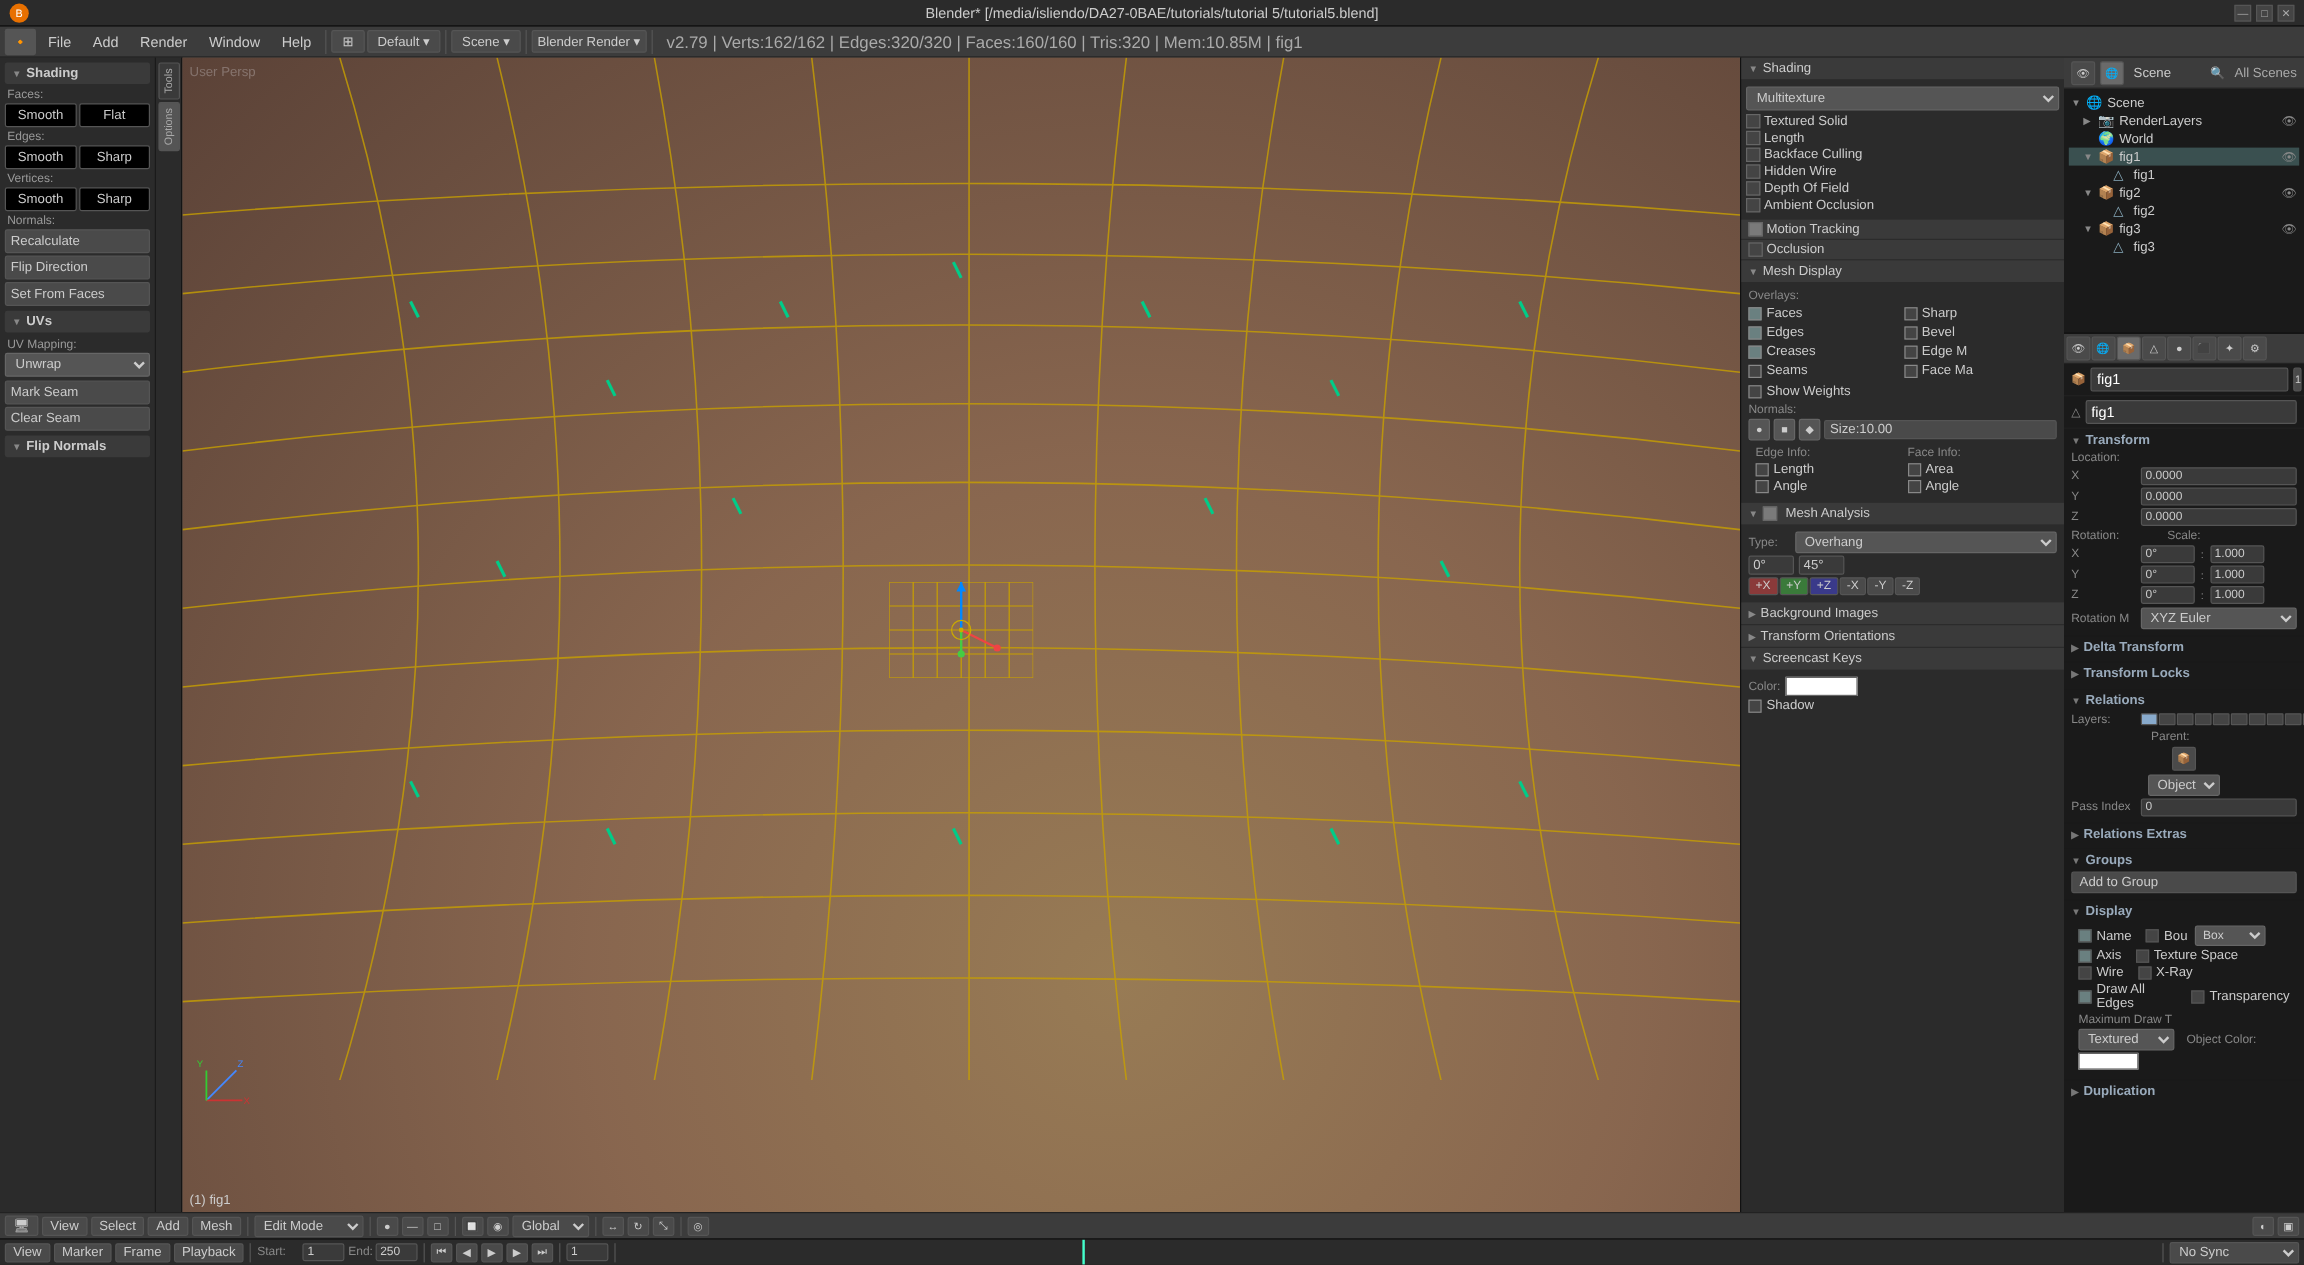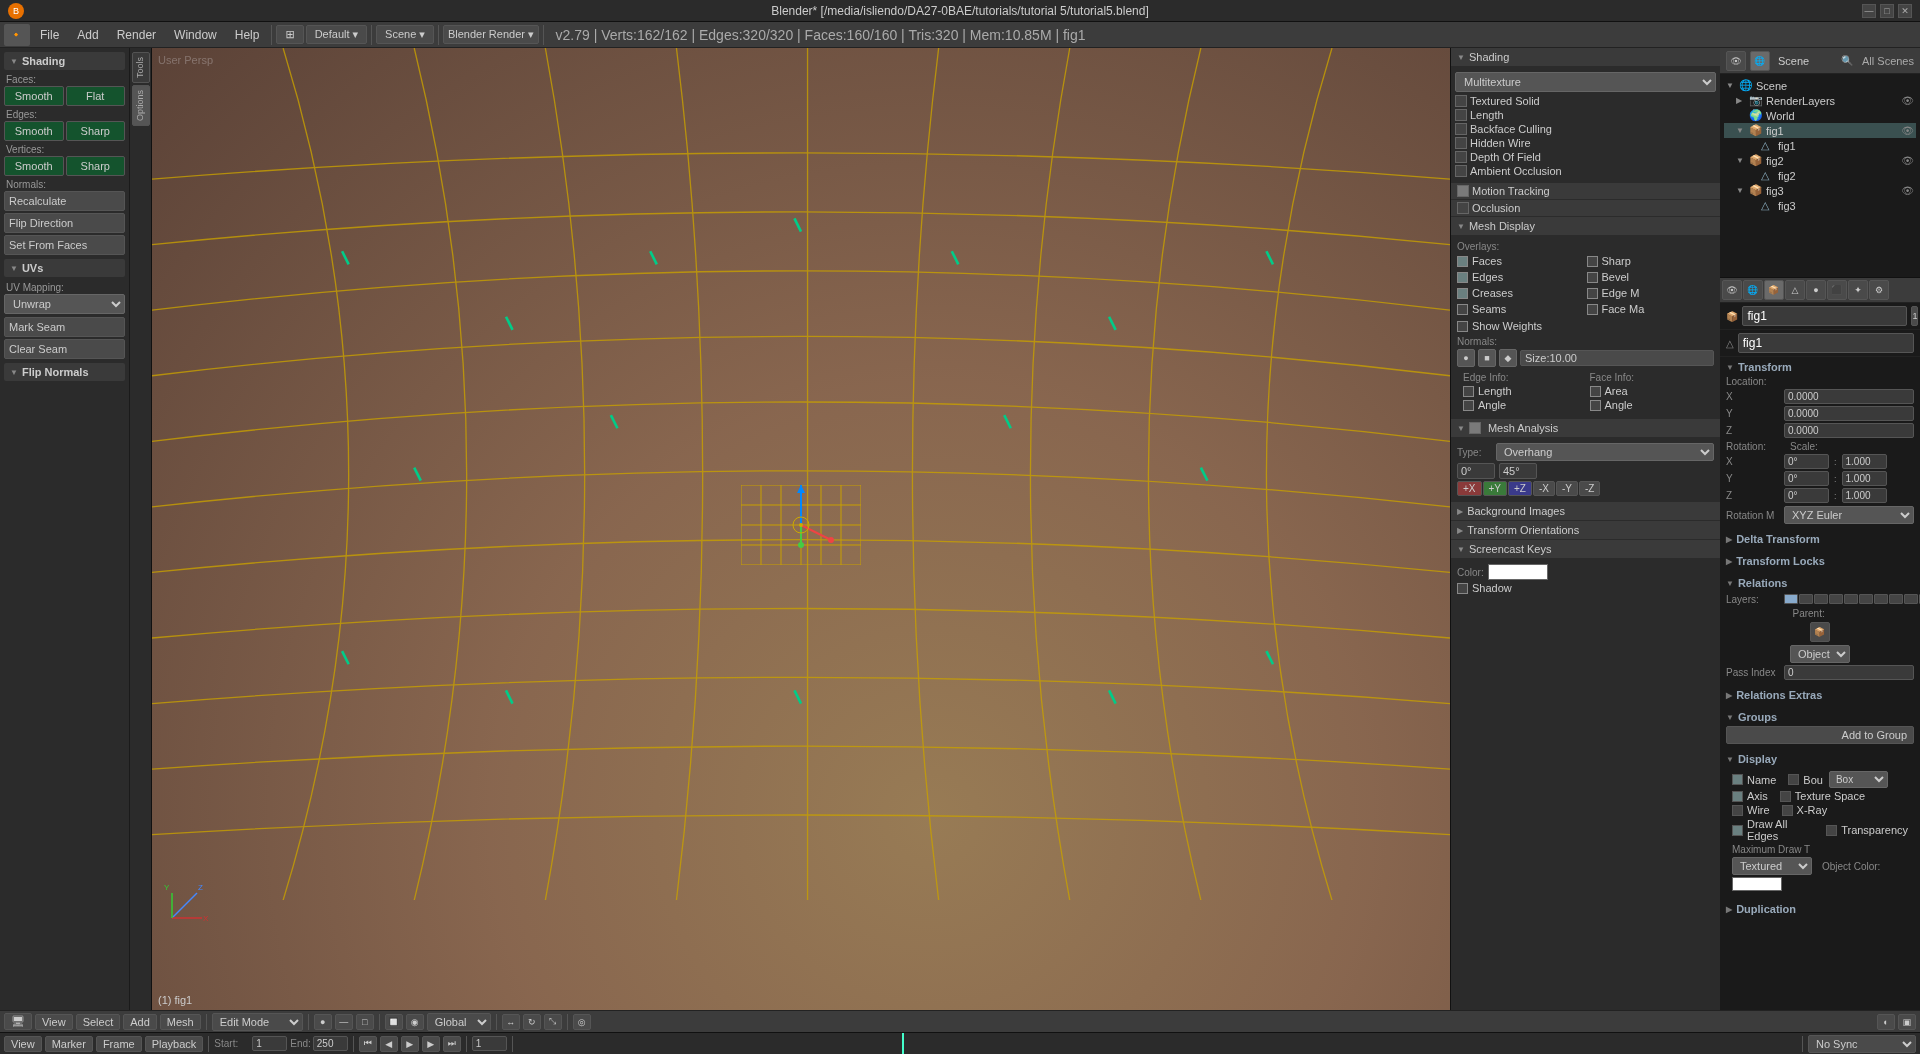--- a/index.html
+++ b/index.html
@@ -132,21 +132,21 @@
       color: #888;
     }
     .panel-row {
       display: flex;
       gap: 2px;
       margin-bottom: 2px;
     }
     .panel-btn {
       flex: 1;
       padding: 3px 4px;
-      background: #14532d;
+      background: #000000;
       border: 1px solid #555;
       border-radius: 2px;
       cursor: pointer;
       color: #ccc;
       font-size: 11px;
       text-align: center;
     }
     .panel-label {
       color: #999;
       font-size: 10px;
@@ -474,21 +474,21 @@
       border-radius: 1px; cursor: pointer;
     }
     .rp-layer-btn.active { background: #88aacc; }
     .rp-dropdown {
       background: #555; border: 1px solid #666; color: #ccc;
       font-size: 11px; padding: 1px 3px; border-radius: 2px; flex: 1;
     }
     .rp-btn-full {
       width: 100%; padding: 2px 6px; background: #4a4a4a; border: 1px solid #555;
       border-radius: 2px; cursor: pointer; color: #ccc; font-size: 11px;
-      text-align: right; margin-bottom: 2px;
+      text-align: left; margin-bottom: 2px;
     }
     .display-section { padding: 3px 6px; }
     .disp-row { display: flex; align-items: center; gap: 4px; margin-bottom: 2px; }
     .disp-check { width: 11px; height: 11px; background: #444; border: 1px solid #555; cursor: pointer; flex-shrink: 0; }
     .disp-check.on { background: #6a8080; }
     .disp-lbl { font-size: 11px; color: #ccc; }
     .color-block { width: 50px; height: 14px; background: white; border: 1px solid #666; cursor: pointer; }
     .outliner-header {
       background: #3c3c3c;
       height: 26px;
@@ -995,21 +995,21 @@
             <input class="rp-input" value="0.0000" style="">
           </div>
           <div class="rp-row">
             <span class="rp-lbl">Y</span>
             <input class="rp-input" value="0.0000" style="">
           </div>
           <div class="rp-row">
             <span class="rp-lbl">Z</span>
             <input class="rp-input" value="0.0000" style="">
           </div>
-          <div style="font-size:10px;color:#888;margin-top:3px;margin-bottom:2px;display:flex;gap:4px;">
+          <div style="font-size:10px;color:#888;margin-top:3px;margin-bottom:2px;display:flex;gap:20px;">
             <span>Rotation:</span>
             <span style="margin-left:20px;">Scale:</span>
           </div>
           <div class="rp-row">
             <span class="rp-lbl">X</span>
             <input class="rp-input-sm" value="0°" style="">
             <span style="font-size:9px;color:#888;margin:0 2px;">:</span>
             <input class="rp-input-sm" value="1.000" style="">
           </div>
           <div class="rp-row">

